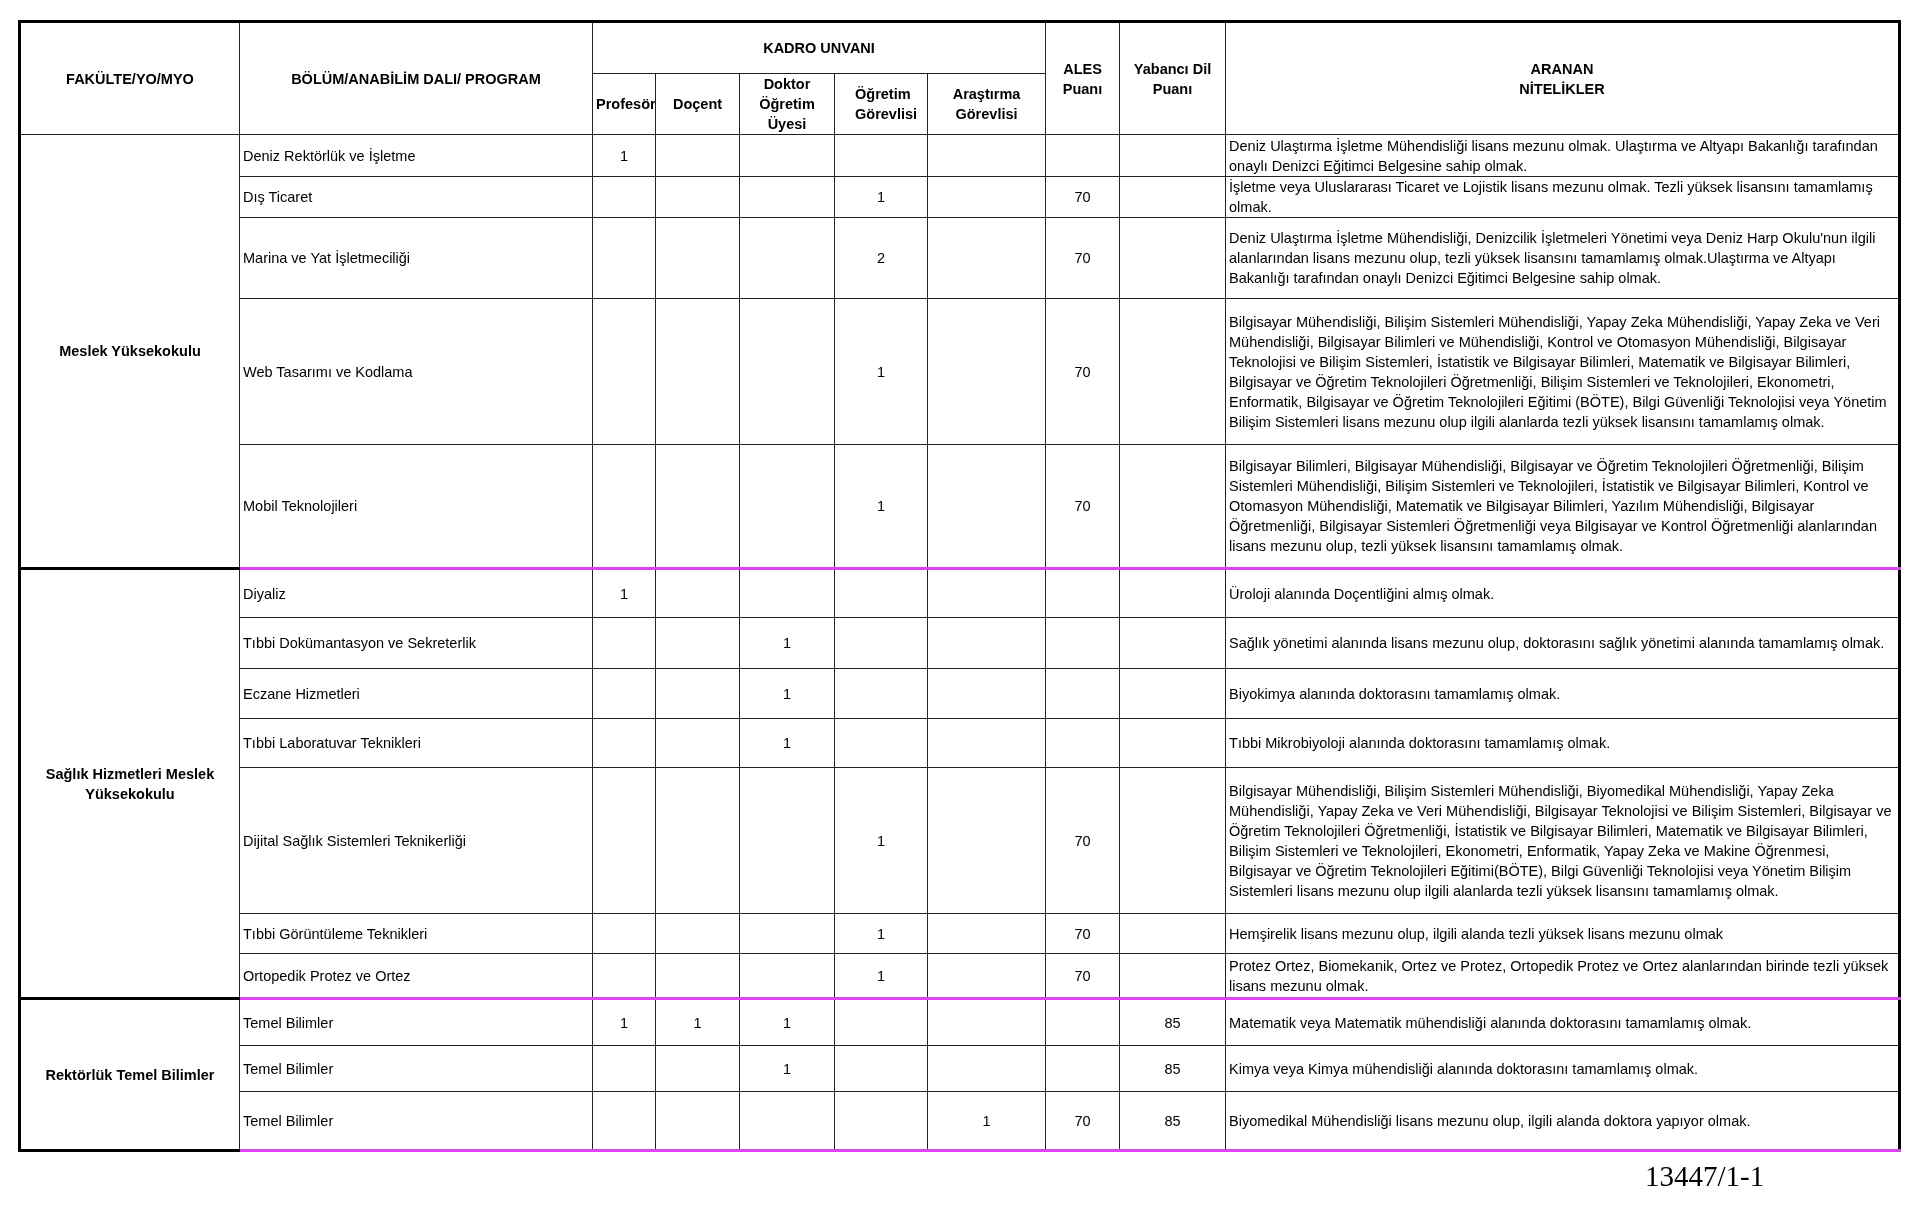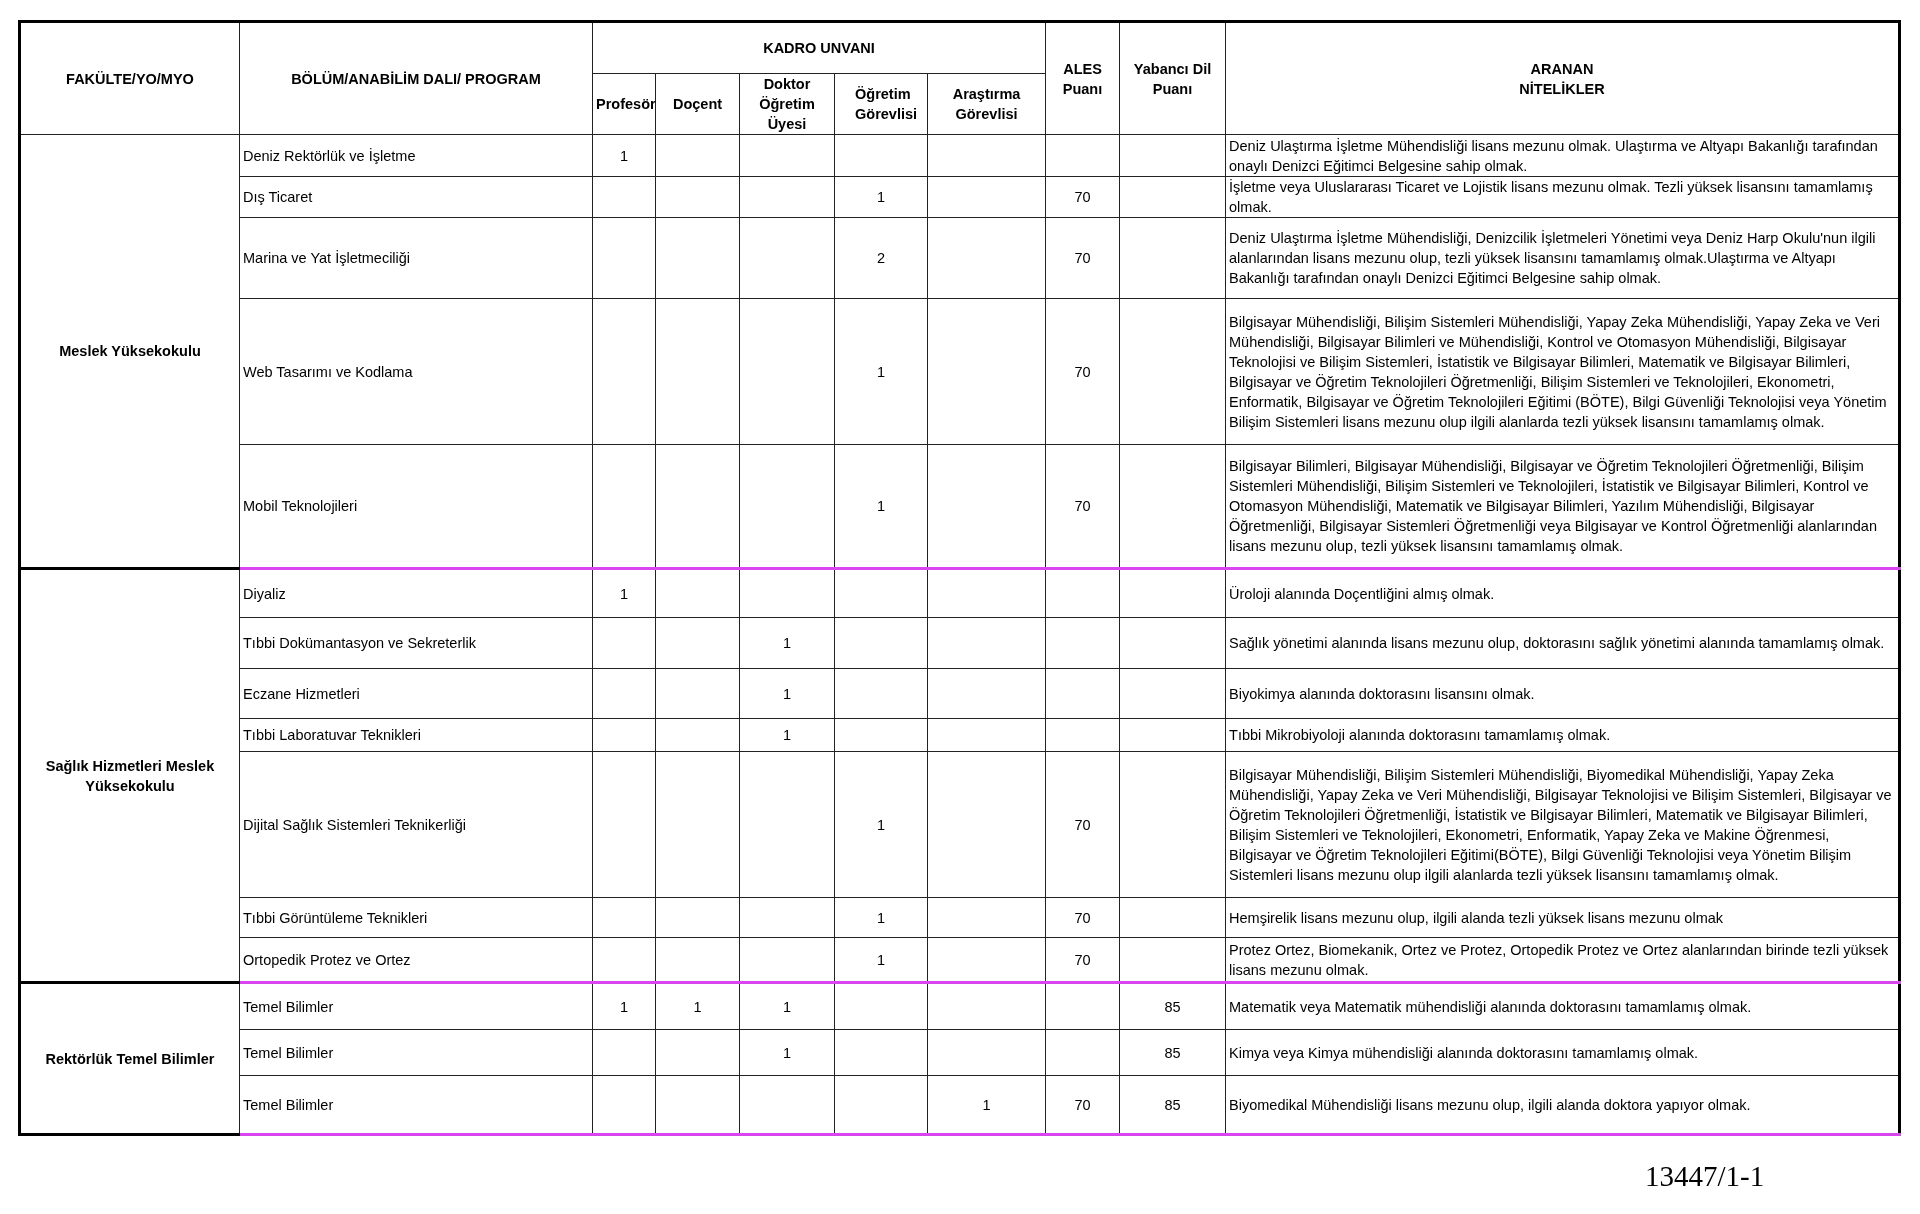--- a/index.html
+++ b/index.html
@@ -142,23 +142,23 @@
       </tr>
       <tr style="height: 50px;">
         <td class="prog">Eczane Hizmetleri</td>
         <td class="num"></td>
         <td class="num"></td>
         <td class="num">1</td>
         <td class="num"></td>
         <td class="num"></td>
         <td class="num ales"></td>
         <td class="num"></td>
-        <td class="desc">Biyokimya alanında doktorasını lisansını olmak.</td>
-      </tr>
-      <tr style="height: 33px;">
+        <td class="desc">Biyokimya alanında doktorasını tamamlamış olmak.</td>
+      </tr>
+      <tr style="height: 49px;">
         <td class="prog">Tıbbi Laboratuvar Teknikleri</td>
         <td class="num"></td>
         <td class="num"></td>
         <td class="num">1</td>
         <td class="num"></td>
         <td class="num"></td>
         <td class="num ales"></td>
         <td class="num"></td>
         <td class="desc">Tıbbi Mikrobiyoloji alanında doktorasını tamamlamış olmak.</td>
       </tr>

